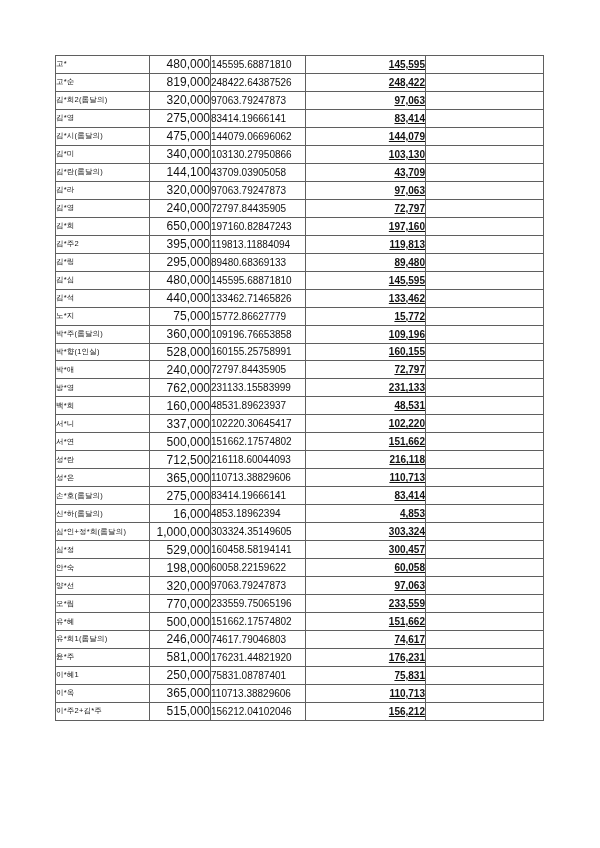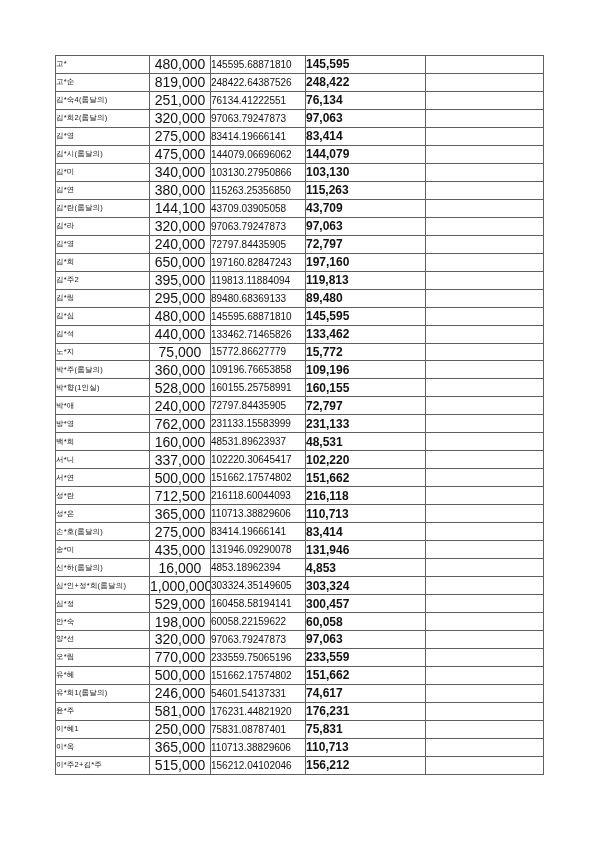--- a/index.html
+++ b/index.html
@@ -33,35 +33,36 @@
     vertical-align: middle;
   }
   td.c-name {
     font-size: 7.5px;
     padding-left: 4px;
     text-align: left;
     color: #222222;
     letter-spacing: 0.2px;
   }
   td.c-amount {
-    font-size: 14px;
+    font-size: 12px;
     padding-right: 5px;
-    text-align: center;
+    text-align: right;
   }
   td.c-calc {
     font-size: 10px;
     padding-right: 7px;
     text-align: left;
   }
   td.c-total {
-    font-size: 12px;
+    font-size: 10px;
     font-weight: 700;
     padding-right: 5px;
-    text-align: left;
+    text-align: right;
     color: #000000;
+    text-decoration: underline;
   }
   td.c-extra {
     background: #ffffff;
   }
 </style>
 </head>
 <body>
 
 <div class="page">
   <table class="sheet">
@@ -81,27 +82,20 @@
     <td class="c-extra"></td>
   </tr>
         <tr>
     <td class="c-name">고*순</td>
     <td class="c-amount">819,000</td>
     <td class="c-calc">248422.64387526</td>
     <td class="c-total">248,422</td>
     <td class="c-extra"></td>
   </tr>
         <tr>
-    <td class="c-name">김*숙4(롬달의)</td>
-    <td class="c-amount">251,000</td>
-    <td class="c-calc">76134.41222551</td>
-    <td class="c-total">76,134</td>
-    <td class="c-extra"></td>
-  </tr>
-        <tr>
     <td class="c-name">김*희2(롬달의)</td>
     <td class="c-amount">320,000</td>
     <td class="c-calc">97063.79247873</td>
     <td class="c-total">97,063</td>
     <td class="c-extra"></td>
   </tr>
         <tr>
     <td class="c-name">김*영</td>
     <td class="c-amount">275,000</td>
     <td class="c-calc">83414.19666141</td>
@@ -116,27 +110,20 @@
     <td class="c-extra"></td>
   </tr>
         <tr>
     <td class="c-name">김*미</td>
     <td class="c-amount">340,000</td>
     <td class="c-calc">103130.27950866</td>
     <td class="c-total">103,130</td>
     <td class="c-extra"></td>
   </tr>
         <tr>
-    <td class="c-name">김*연</td>
-    <td class="c-amount">380,000</td>
-    <td class="c-calc">115263.25356850</td>
-    <td class="c-total">115,263</td>
-    <td class="c-extra"></td>
-  </tr>
-        <tr>
     <td class="c-name">김*란(롬달의)</td>
     <td class="c-amount">144,100</td>
     <td class="c-calc">43709.03905058</td>
     <td class="c-total">43,709</td>
     <td class="c-extra"></td>
   </tr>
         <tr>
     <td class="c-name">김*라</td>
     <td class="c-amount">320,000</td>
     <td class="c-calc">97063.79247873</td>
@@ -256,27 +243,20 @@
     <td class="c-extra"></td>
   </tr>
         <tr>
     <td class="c-name">손*호(롬달의)</td>
     <td class="c-amount">275,000</td>
     <td class="c-calc">83414.19666141</td>
     <td class="c-total">83,414</td>
     <td class="c-extra"></td>
   </tr>
         <tr>
-    <td class="c-name">송*미</td>
-    <td class="c-amount">435,000</td>
-    <td class="c-calc">131946.09290078</td>
-    <td class="c-total">131,946</td>
-    <td class="c-extra"></td>
-  </tr>
-        <tr>
     <td class="c-name">신*하(롬달의)</td>
     <td class="c-amount">16,000</td>
     <td class="c-calc">4853.18962394</td>
     <td class="c-total">4,853</td>
     <td class="c-extra"></td>
   </tr>
         <tr>
     <td class="c-name">심*인+정*희(롬달의)</td>
     <td class="c-amount">1,000,000</td>
     <td class="c-calc">303324.35149605</td>
@@ -314,21 +294,21 @@
         <tr>
     <td class="c-name">유*혜</td>
     <td class="c-amount">500,000</td>
     <td class="c-calc">151662.17574802</td>
     <td class="c-total">151,662</td>
     <td class="c-extra"></td>
   </tr>
         <tr>
     <td class="c-name">유*희1(롬달의)</td>
     <td class="c-amount">246,000</td>
-    <td class="c-calc">54601.54137331</td>
+    <td class="c-calc">74617.79046803</td>
     <td class="c-total">74,617</td>
     <td class="c-extra"></td>
   </tr>
         <tr>
     <td class="c-name">윤*주</td>
     <td class="c-amount">581,000</td>
     <td class="c-calc">176231.44821920</td>
     <td class="c-total">176,231</td>
     <td class="c-extra"></td>
   </tr>

